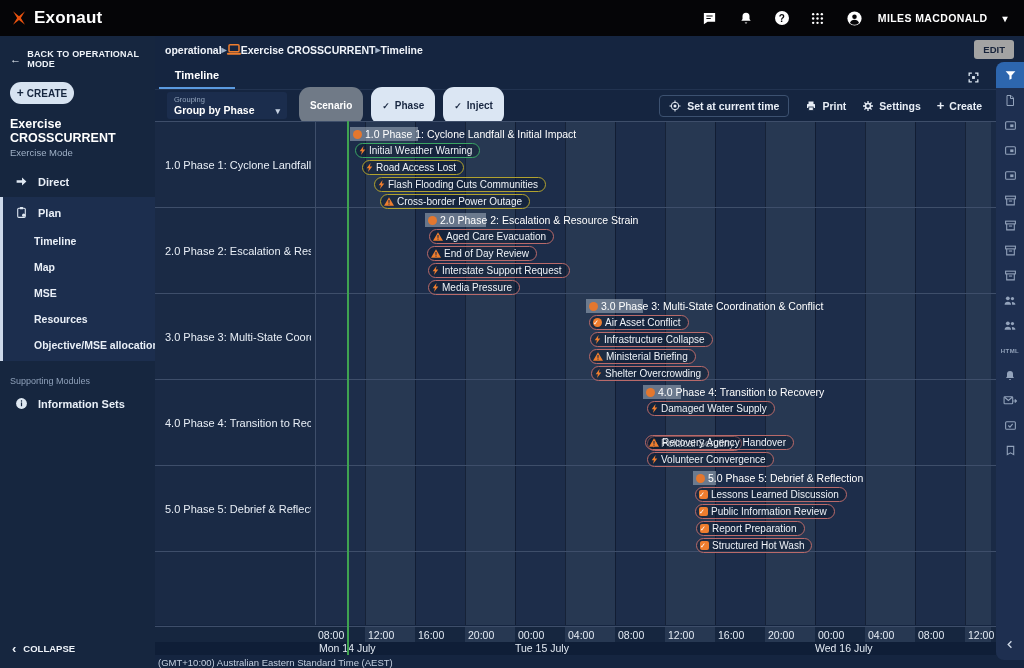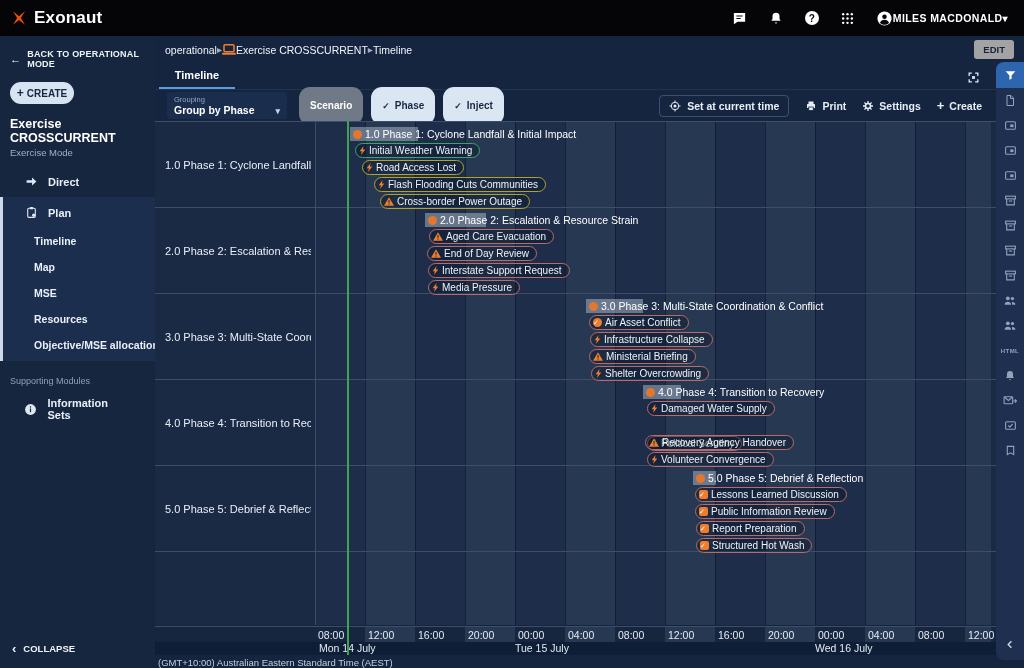--- a/index.html
+++ b/index.html
@@ -5,46 +5,46 @@
   *{box-sizing:border-box;margin:0;padding:0}
   html,body{width:1024px;height:668px;overflow:hidden}
   body{font-family:"Liberation Sans",sans-serif;background:#0c1830;color:#e8eef6}
   .app{position:relative;width:1024px;height:668px;background:#152540;overflow:hidden}
 
   
   .topbar{height:36px;background:#050507;display:flex;align-items:center;justify-content:space-between;padding:0 16px 0 10px}
   .brand{display:flex;align-items:center;gap:6px}
   .brand .name{font-size:17px;font-weight:bold;color:#fff;letter-spacing:.2px}
   .top-icons{display:flex;align-items:center;gap:22px;color:#fff}
-  .user{display:flex;align-items:center;gap:0;font-size:10.5px;font-weight:bold;letter-spacing:.4px}
+  .user{display:flex;align-items:center;gap:15px;font-size:10.5px;font-weight:bold;letter-spacing:.4px}
   .caret::before{content:"▾";font-size:10px;color:#fff}
   .qicon{width:14px;height:14px;border-radius:50%;background:#fff;color:#050507;font-size:10px;font-weight:bold;display:flex;align-items:center;justify-content:center}
   .qicon::before{content:"?"}
 
   
   .shell{display:flex;height:632px}
   .sidebar{width:155px;background:#16263f;display:flex;flex-direction:column;position:relative}
   .sb-back{display:flex;align-items:center;gap:6px;padding:13px 10px 4px;font-size:9px;font-weight:bold;color:#eef3f9;letter-spacing:.2px}
   .sb-back .arr::before{content:"←";font-size:11px}
   .sb-create{margin:9px 10px 8px;width:64px;height:22px;border-radius:11px;background:#d7e3f1;color:#16263f;font-weight:bold;font-size:10px;display:flex;align-items:center;justify-content:center;gap:3px;border:none;cursor:pointer}
   .sb-create::before{content:"+";font-size:12px}
   .sb-title{padding:5px 10px 0;font-size:12.5px;font-weight:bold;color:#fff}
   .sb-sub{padding:2px 10px 8px;font-size:9.5px;color:#9fb0c6}
-  .sb-item{display:flex;align-items:center;gap:10px;padding:9px 24px;font-weight:bold;color:#e9eff7;font-size:11px;cursor:pointer}
+  .sb-item{display:flex;align-items:center;gap:10px;padding:9px 14px;font-weight:bold;color:#e9eff7;font-size:11px;cursor:pointer}
   .sb-item .ico{width:14px;display:flex;justify-content:center;color:#dfe8f2}
   .plan-group{position:relative;background:#1c2e4e;padding-bottom:3px}
   .plan-group::before{content:"";position:absolute;left:0;top:0;bottom:0;width:3px;background:#cdd9ea}
   .sb-subitem{padding:7px 10px 7px 34px;font-weight:bold;font-size:10.5px;color:#e9eff7;white-space:nowrap;overflow:hidden;cursor:pointer}
   .sb-section{padding:15px 10px 2px;font-size:9px;color:#8fa1ba}
   .sb-collapse{margin-top:auto;display:flex;align-items:center;gap:7px;padding:12px 12px;font-size:9.5px;font-weight:bold;color:#eef3f9;cursor:pointer}
   .sb-collapse::before{content:"‹";font-size:13px}
 
   
   .main{width:841px;display:flex;flex-direction:column;background:#152540;position:relative}
-  .bc-row{height:27px;display:flex;align-items:center;gap:0;padding:0 10px;font-size:10.5px;font-weight:normal;color:#f0f4fa}
+  .bc-row{height:27px;display:flex;align-items:center;gap:0;padding:0 10px;font-size:10.5px;font-weight:bold;color:#f0f4fa}
   .bc-sep{color:#9fb0c6;font-size:8px}
   .bc-sep::before{content:"▸";font-size:10px}
   .edit-btn{position:absolute;top:40px;right:10px;padding:4px 9px;background:#a3a3a3;color:#17233a;font-size:9.5px;font-weight:bold;border-radius:3px;border:none;z-index:9;cursor:pointer}
   .tab-row{height:27px;display:flex;align-items:flex-end;border-bottom:1px solid #223350;padding:0 16px 0 4px}
   .tab{width:76px;text-align:center;font-size:11px;font-weight:bold;color:#fff;padding:6px 0 6px;border-bottom:2px solid #5b9be0;cursor:pointer}
   .fullscreen{margin-left:auto;margin-bottom:5px;color:#dfe8f2;cursor:pointer;display:flex}
 
   .toolbar{height:31px;display:flex;align-items:center;padding:0 14px 0 12px;gap:12px}
   .grp{width:120px;height:27px;background:#1b2d4d;border-radius:3px;padding:3px 7px 0;cursor:pointer}
   .grp-label{font-size:7.5px;color:#93a5bd}

